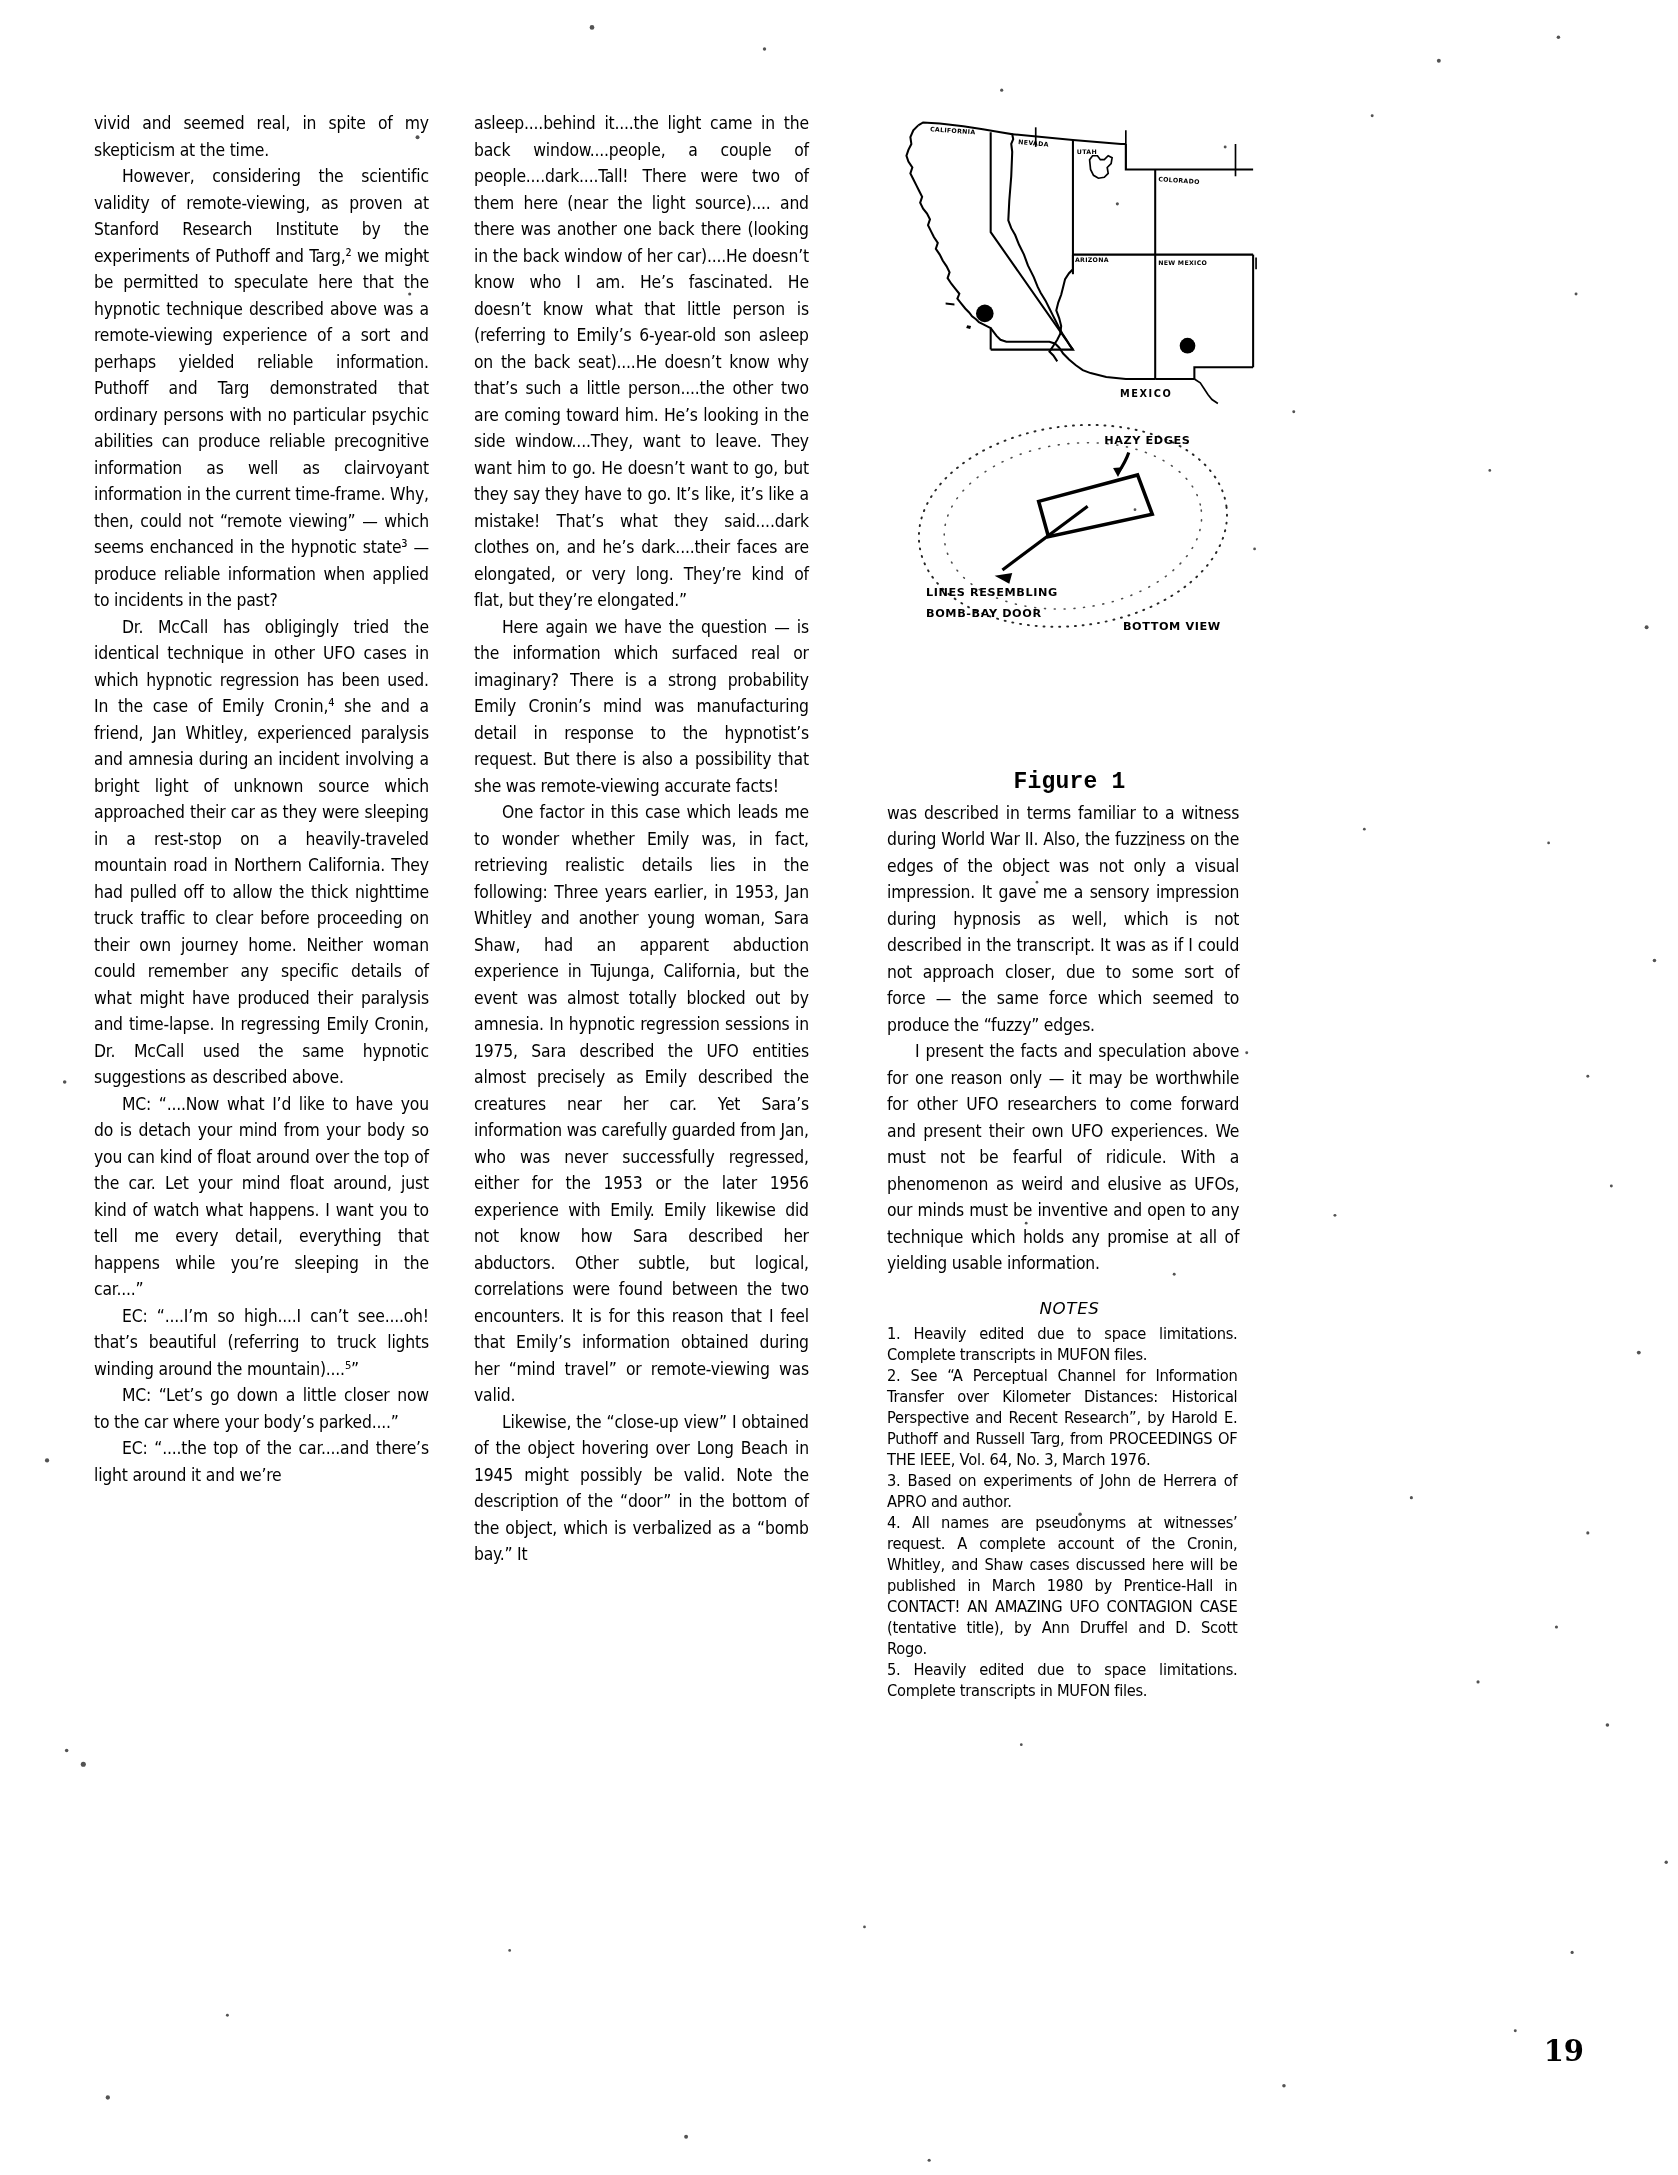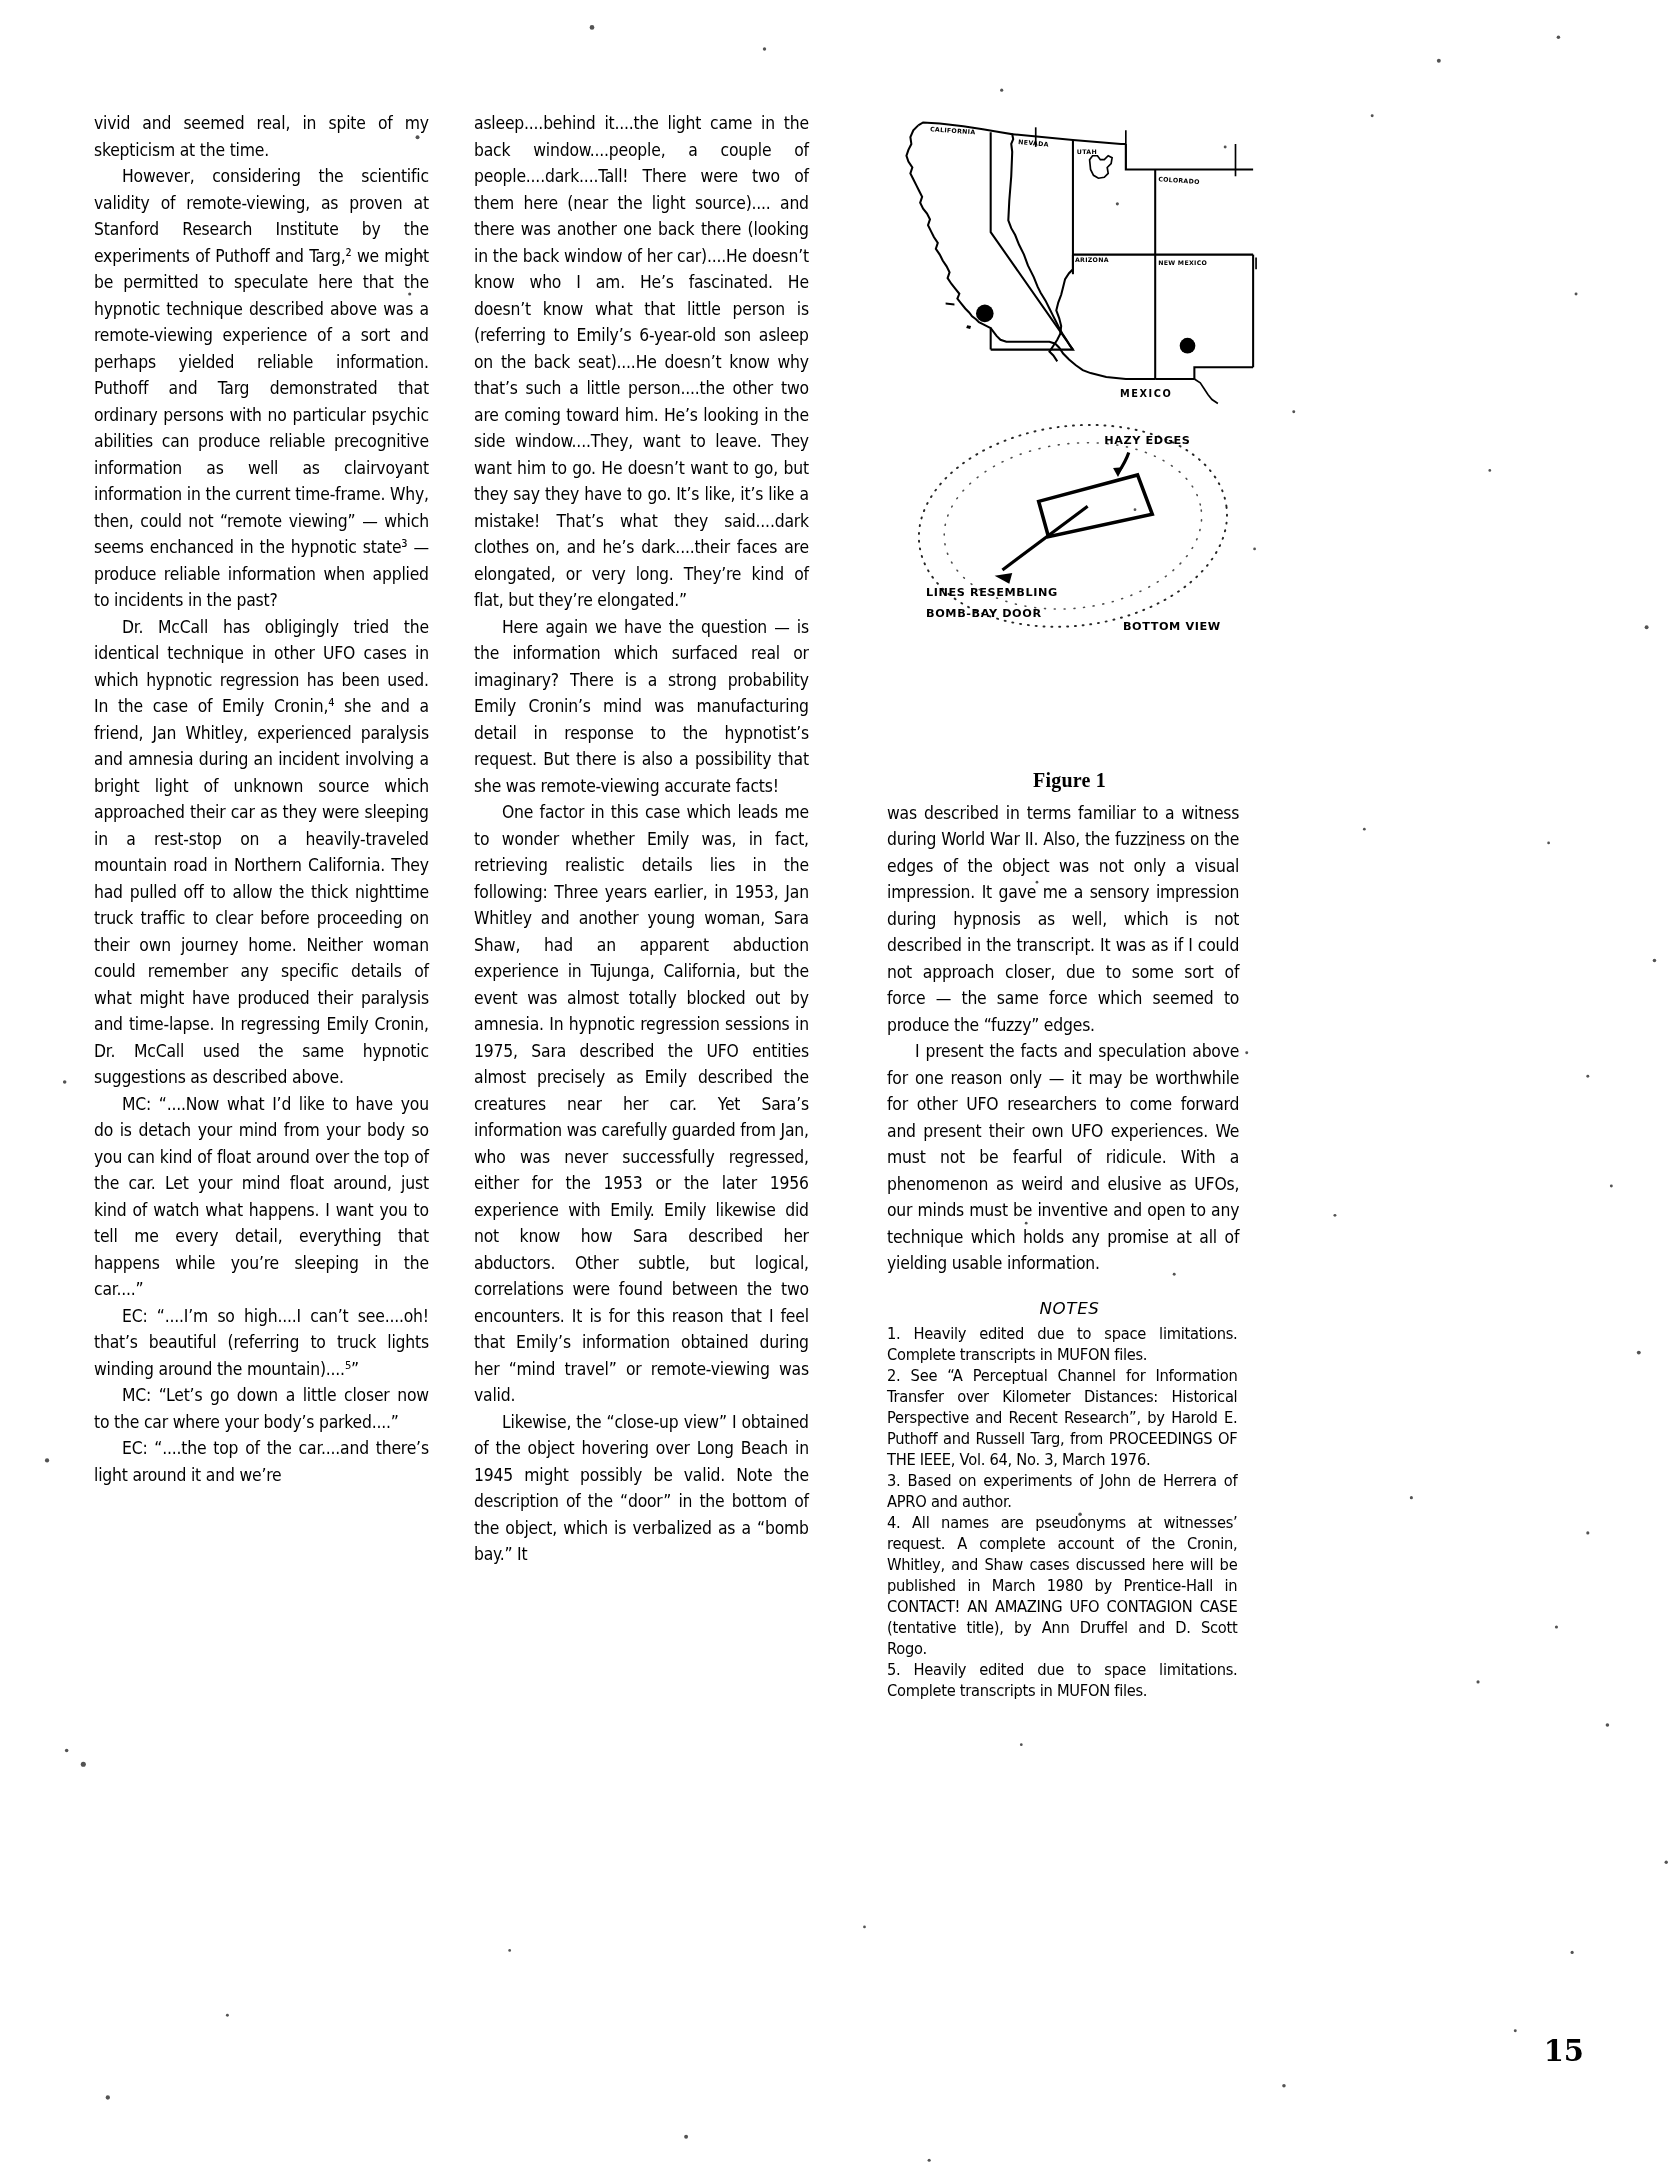--- a/index.html
+++ b/index.html
@@ -83,23 +83,23 @@
     top: -27.4px;
     width: 378px;
     height: 686px;
   }
   .figure-caption {
     position: absolute;
     left: 0;
     top: 659px;
     width: 365px;
     text-align: center;
-    font-family: Liberation Serif, serif;
+    font-family: Liberation Mono, monospace;
     font-weight: bold;
-    font-size: 20px;
+    font-size: 23px;
     letter-spacing: 0.2px;
   }
 
   
   .notes-head {
     margin-top: 21.6px;
     text-align: center;
     font-family: "DejaVu Sans", sans-serif;
     font-style: italic;
     font-size: 16.7px;
@@ -318,21 +318,21 @@
 
       <div class="notes-head">NOTES</div>
       <p class="note">1. Heavily edited due to space limitations. Complete transcripts in MUFON files.</p>
       <p class="note">2. See “A Perceptual Channel for Information Transfer over Kilometer Distances: Historical Perspective and Recent Research”, by Harold E. Puthoff and Russell Targ, from PROCEEDINGS OF THE IEEE, Vol. 64, No. 3, March 1976.</p>
       <p class="note">3. Based on experiments of John de Herrera of APRO and author.</p>
       <p class="note">4. All names are pseudonyms at witnesses’ request. A complete account of the Cronin, Whitley, and Shaw cases discussed here will be published in March 1980 by Prentice-Hall in CONTACT! AN AMAZING UFO CONTAGION CASE (tentative title), by Ann Druffel and D. Scott Rogo.</p>
       <p class="note">5. Heavily edited due to space limitations. Complete transcripts in MUFON files.</p>
     </div>
   </div>
 
-  <div class="page-number">15</div>
+  <div class="page-number">19</div>
 
   <svg class="scan-noise" viewBox="0 0 1712 2220" xmlns="http://www.w3.org/2000/svg">
     <g fill="#1a1a1a">
       <circle cx="604" cy="28" r="2.4"></circle>
       <circle cx="1468" cy="62" r="2"></circle>
       <circle cx="1590" cy="38" r="1.8"></circle>
       <circle cx="48" cy="1490" r="2.2"></circle>
       <circle cx="85" cy="1800" r="2.6"></circle>
       <circle cx="426" cy="140" r="2"></circle>
       <circle cx="430" cy="262" r="1.8"></circle>

